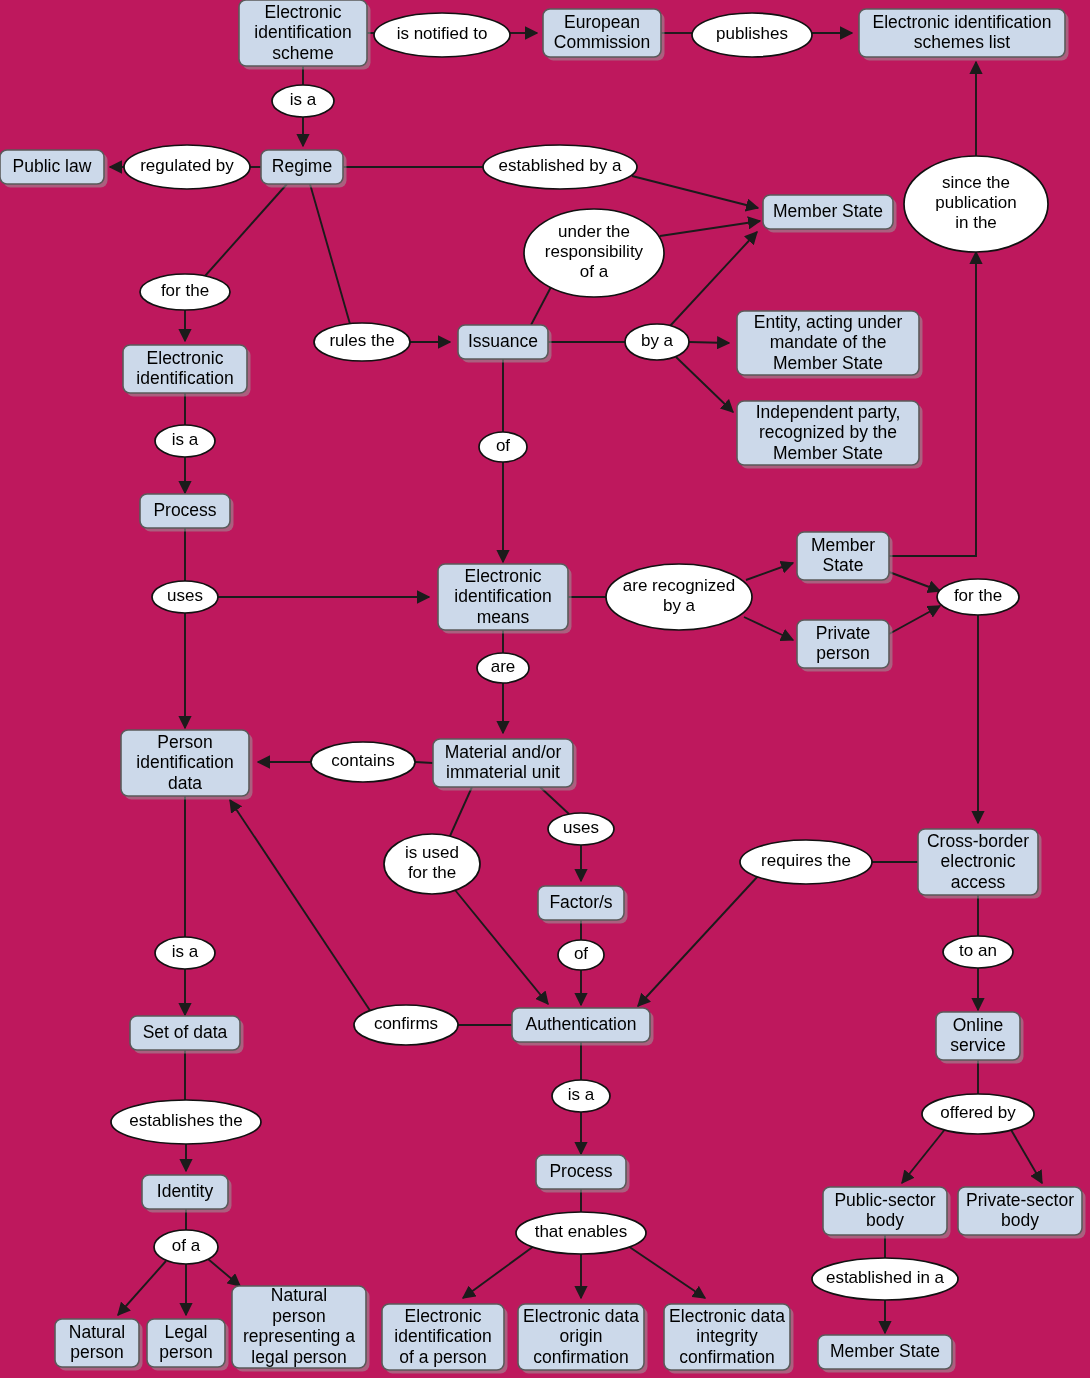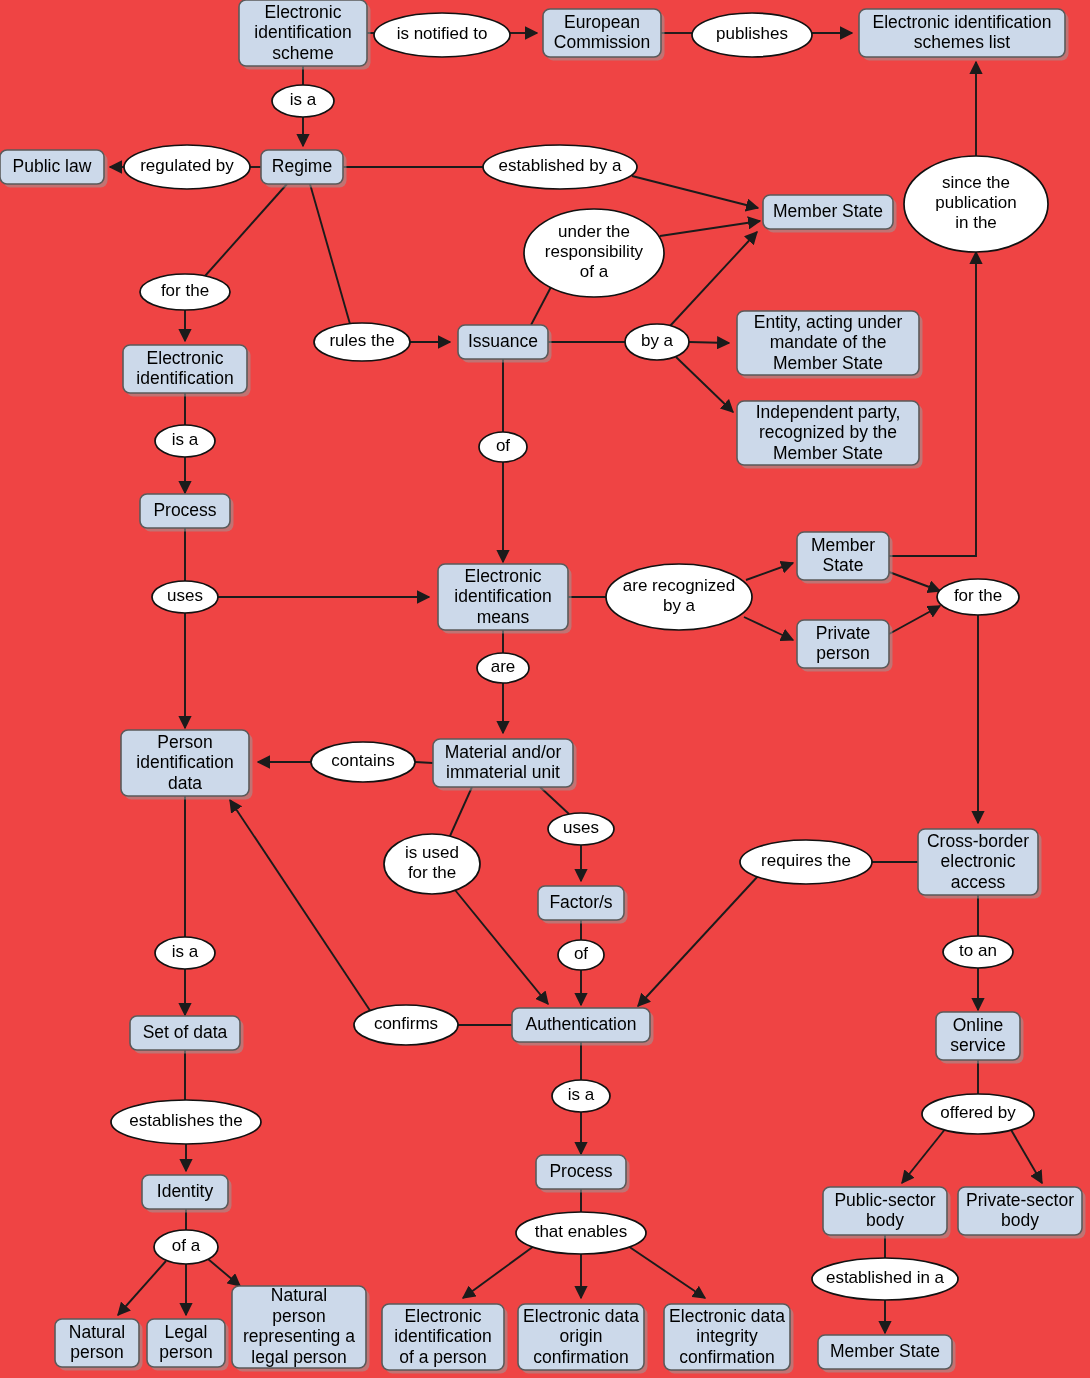--- a/index.html
+++ b/index.html
@@ -1,17 +1,17 @@
 <!DOCTYPE html>
 <html><head>
 <meta charset="utf-8">
 <style>
   html,body{margin:0;padding:0;background:#ffffff;}
   body{font-family:"Liberation Sans", sans-serif;}
-  #map-root{position:relative;width:1090px;height:1378px;background:#ef4444;overflow:hidden;}
+  #map-root{position:relative;width:1090px;height:1378px;background:#be185d;overflow:hidden;}
   svg#cmap{display:block;width:1090px;height:1378px;}
   .node-box{fill:#ccd9ea;stroke:#5a5a5a;stroke-width:1.6;}
   .node-shadow{fill:#9a9a9a;opacity:.55;}
   .link-ellipse{fill:#ffffff;stroke:#111111;stroke-width:1.7;}
   .edge{stroke:#1b1b1b;stroke-width:1.9;fill:none;}
   .lbl{font-family:"Liberation Sans", sans-serif;font-size:17.5px;fill:#000000;text-anchor:middle;dominant-baseline:middle;}
   .lbl-link{font-family:"Liberation Sans", sans-serif;font-size:17px;fill:#000000;text-anchor:middle;dominant-baseline:middle;}
 </style>
 </head>
 <body>

